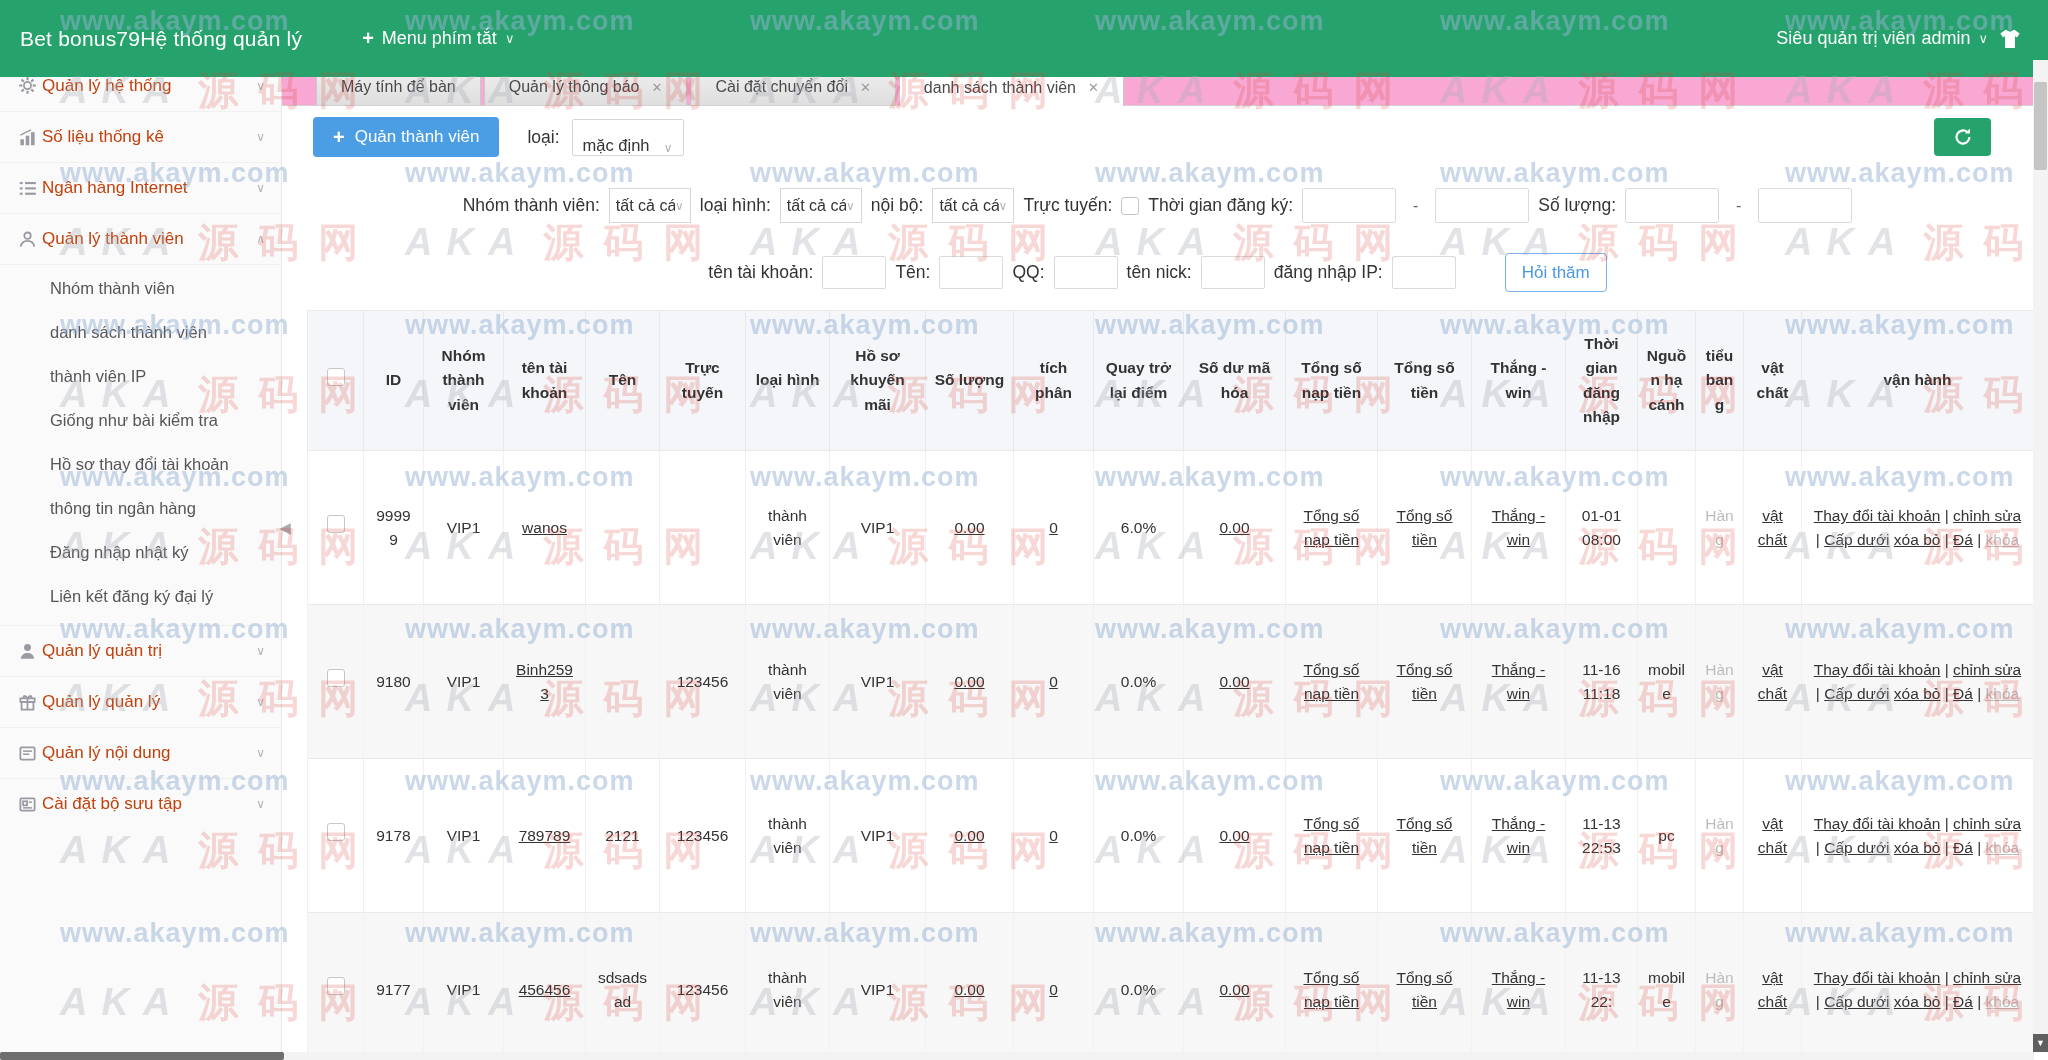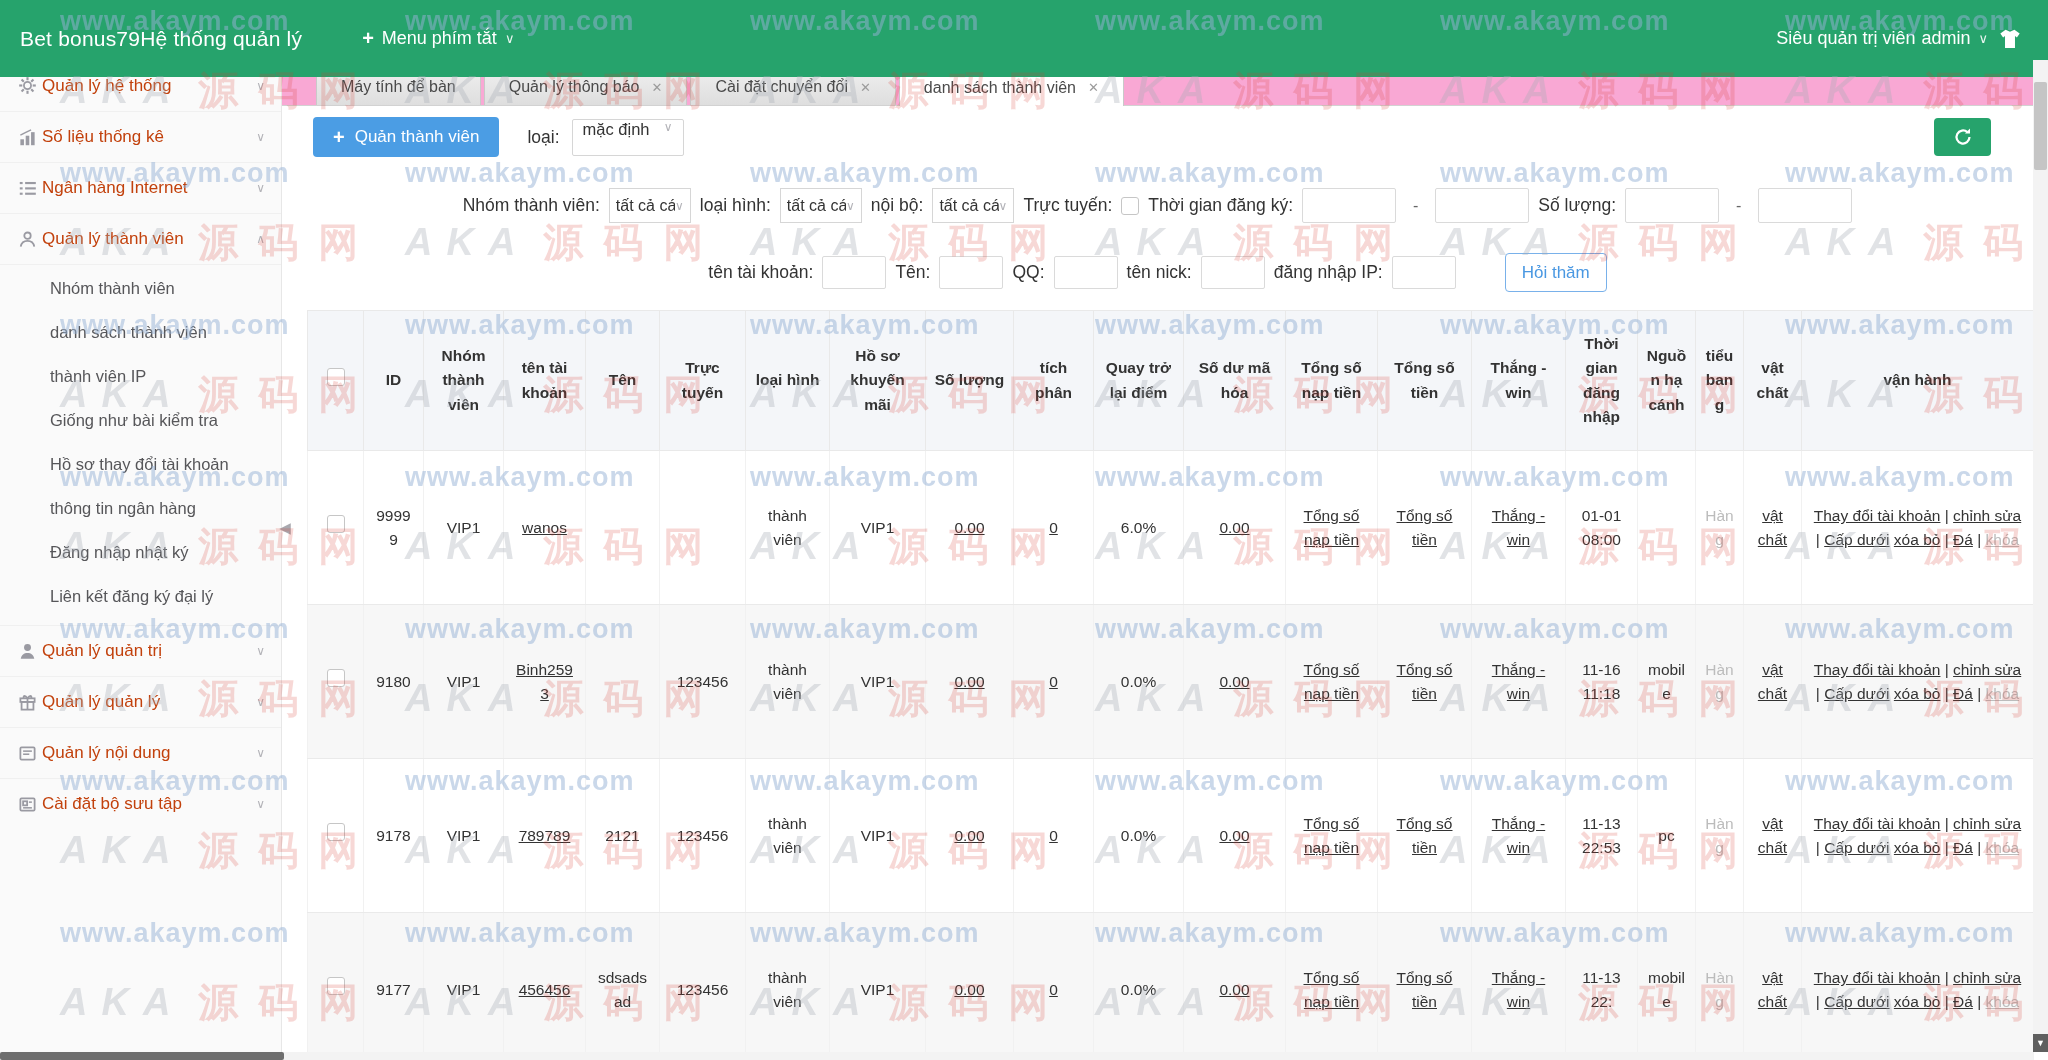--- a/index.html
+++ b/index.html
@@ -30,21 +30,21 @@
 
   .tabstrip { height:46px; background:#f9a8d4; border-bottom:1px solid #d2d2d2; display:flex; align-items:flex-end; padding-left:34px; gap:3px; }
   .tab { height:37px; padding:0 24px; display:flex; align-items:center; gap:12px; font-size:16px; color:#4a4a4a; background:linear-gradient(#efefef,#dedede); border:1px solid #c9c9c9; border-bottom:none; border-radius:9px 9px 0 0; cursor:pointer; position:relative; }
   .tab.active { background:#fff; margin-bottom:-1px; height:38px; z-index:2; }
   .tab-close { font-size:13px; color:#9b9b9b; cursor:pointer; }
 
   .toolbar { height:62px; display:flex; align-items:center; padding-left:31px; position:relative; }
   .btn-add { height:40px; padding:0 20px; background:#4b9de4; color:#fff; font-size:17px; border:none; border-radius:4px; display:flex; align-items:center; gap:10px; cursor:pointer; }
   .lbl { font-size:17.5px; color:#333; }
   .toolbar .lbl { margin-left:28px; }
-  .sel { min-width:112px; height:37px; border:1px solid #d6d6d6; background:#fff; border-radius:2px; display:flex; align-items:flex-start; justify-content:space-between; gap:0; padding:0 10px; font-size:16.5px; color:#333; margin-left:12px; cursor:pointer; }
+  .sel { min-width:112px; height:37px; border:1px solid #d6d6d6; background:#fff; border-radius:2px; display:flex; align-items:flex-end; justify-content:space-between; gap:0; padding:0 10px; font-size:16.5px; color:#333; margin-left:12px; cursor:pointer; }
   .btn-refresh { position:absolute; right:42px; top:12px; width:57px; height:38px; background:#26a36c; border:none; border-radius:4px; display:flex; align-items:center; justify-content:center; cursor:pointer; }
 
   .filters { padding-top:20px; }
   .f-row { display:flex; align-items:center; justify-content:center; gap:9px; }
   .f-row + .f-row { margin-top:30px; }
   .f-sel { width:82px; height:35px; border:1px solid #d6d6d6; background:#fff; display:flex; align-items:center; padding:0 6px; font-size:16px; color:#333; cursor:pointer; overflow:hidden; }
   .f-sel .val { flex:1; white-space:nowrap; overflow:hidden; }
   .cbox { width:18px; height:18px; border:1px solid #c6c6c6; border-radius:3px; background:#fff; cursor:pointer; }
   .inp { height:35px; border:1px solid #dadada; background:#fff; border-radius:2px; }
   .inp.date { width:94px; }

